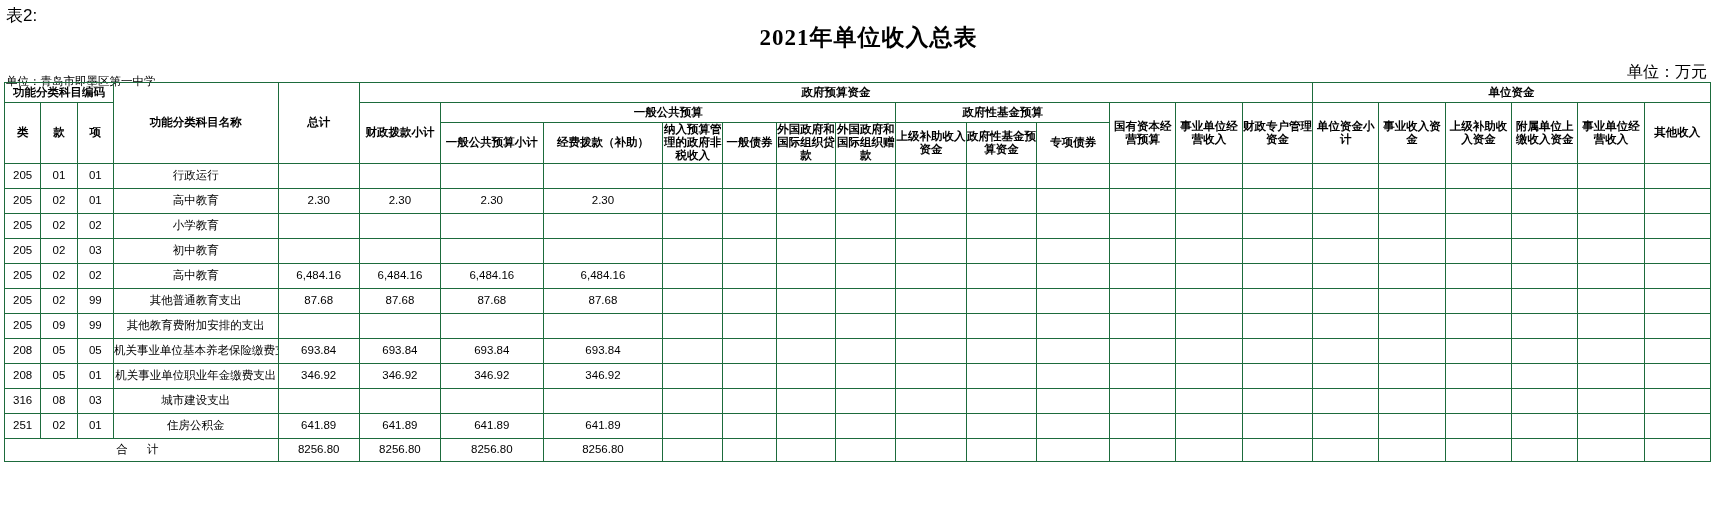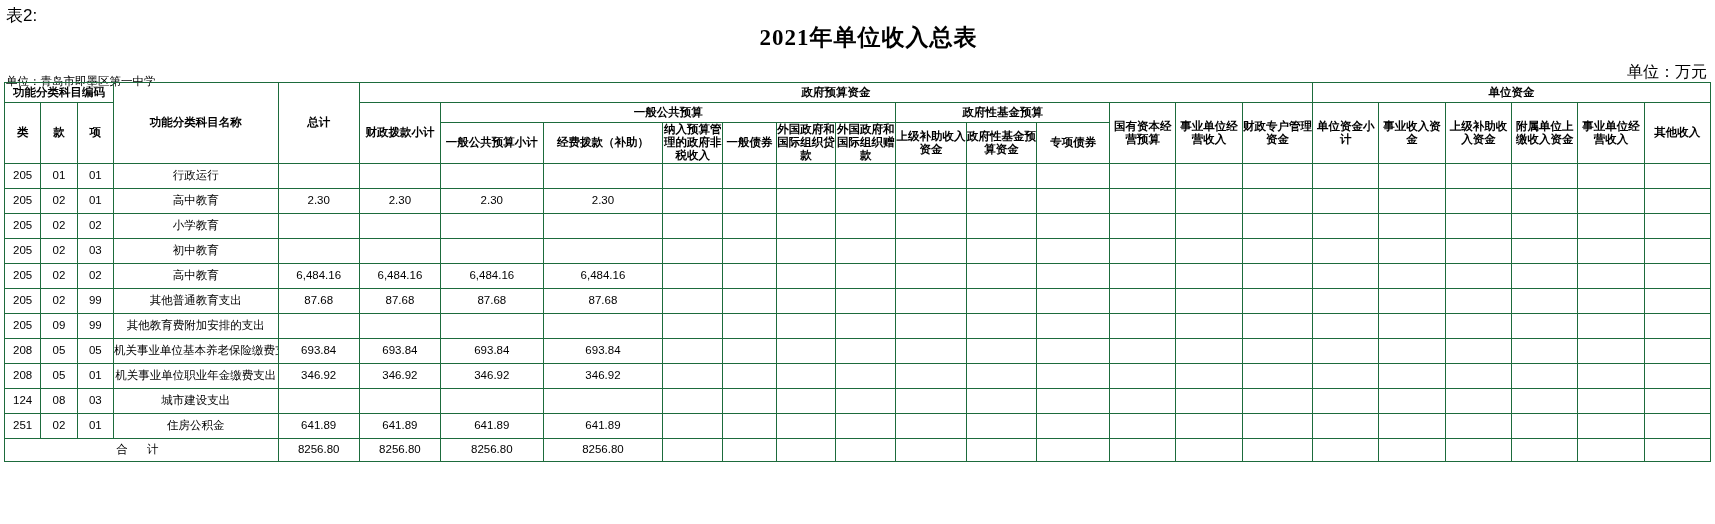--- a/index.html
+++ b/index.html
@@ -350,21 +350,21 @@
         <td class="num"></td>
         <td class="num"></td>
         <td class="num"></td>
         <td class="num"></td>
         <td class="num"></td>
         <td class="num"></td>
         <td class="num"></td>
         <td class="num"></td>
       </tr>
       <tr class="data-row">
-        <td class="code">124</td>
+        <td class="code">316</td>
         <td class="code">08</td>
         <td class="code">03</td>
         <td class="name-cell">城市建设支出</td>
         <td class="num"></td>
         <td class="num"></td>
         <td class="num"></td>
         <td class="num"></td>
         <td class="num"></td>
         <td class="num"></td>
         <td class="num"></td>

